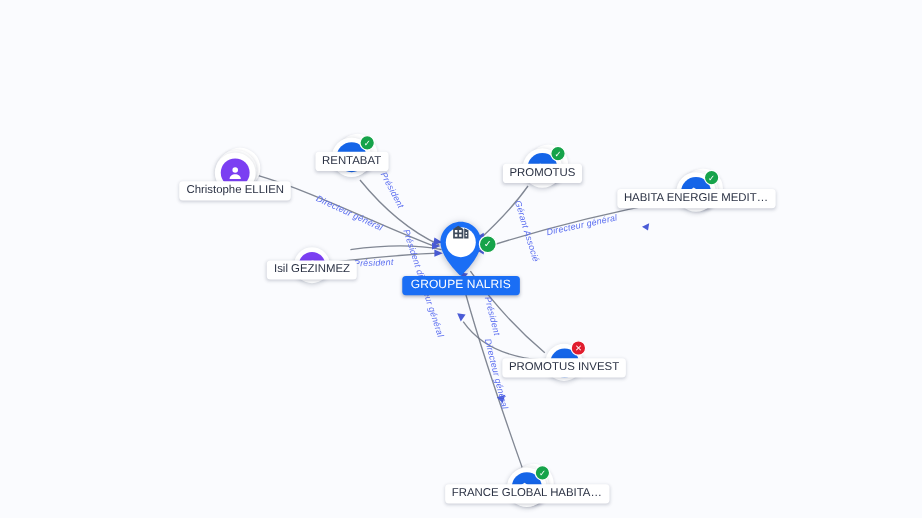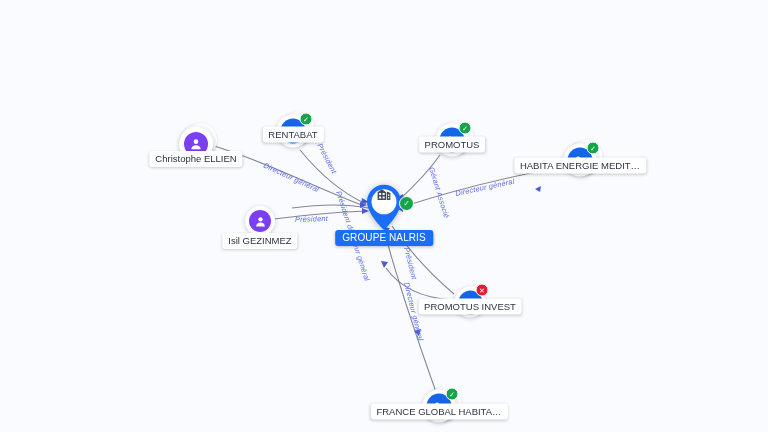--- a/index.html
+++ b/index.html
@@ -167,21 +167,21 @@
 
 <div class="node" style="left:260px;top:221px;">
   <div class="disc" style="width:30px;height:30px;">
     <div class="glyph person" style="width:22px;height:22px;">
       <svg width="13" height="13" viewBox="0 0 24 24" fill="#fff">
           <circle cx="12" cy="8" r="4"></circle>
           <path d="M4 21c0-4.4 3.6-7 8-7s8 2.6 8 7z"></path>
         </svg>
     </div>
   </div>
-  <div class="nlabel" style="top:11px;margin-top:16px;">Isil GEZINMEZ</div>
+  <div class="nlabel" style="top:11px;">Isil GEZINMEZ</div>
 </div>
 
 <div class="node" style="left:470px;top:302px;">
   <div class="disc" style="width:31px;height:31px;">
     <div class="glyph company" style="width:24px;height:24px;">
       <svg width="14" height="14" viewBox="0 0 24 24" fill="#fff">
           <path d="M3 21V10l6-4 6 4v11H3zm2-2h3v-3H5v3zm5 0h3v-3h-3v3zM5 14h3v-3H5v3zm5 0h3v-3h-3v3z"></path>
           <path d="M16 21V9l5 2.2V21h-5zm1.6-2.2h1.8v-2h-1.8v2zm0-3.4h1.8v-2h-1.8v2z"></path>
         </svg>
     </div>

